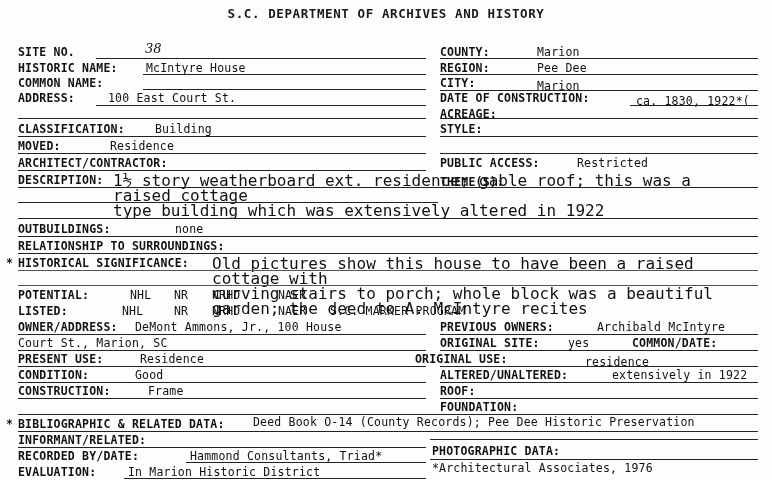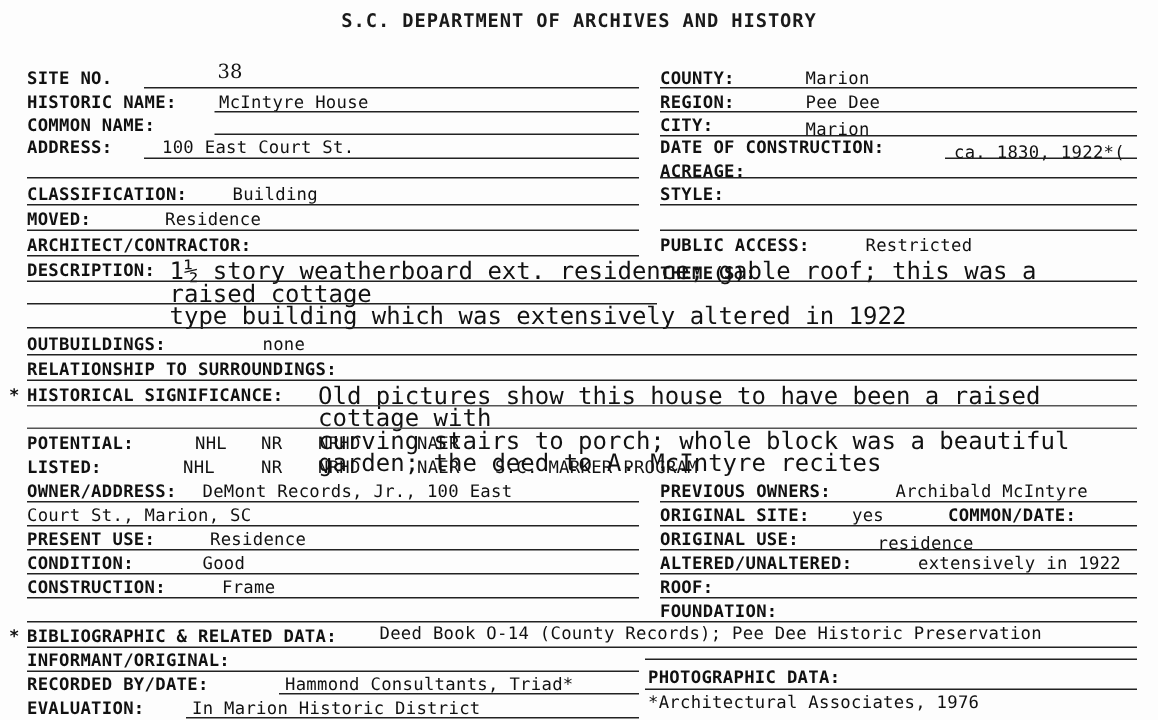--- a/index.html
+++ b/index.html
@@ -48,20 +48,21 @@
   }
   
   .rule {
     position: absolute;
     height: 1px;
     background: #222;
   }
   .rule.soft { background: #555; }
   .hand {
     font-family: "DejaVu Serif", serif;
+    font-style: italic;
     font-size: 13px;
   }
   .star {
     font-weight: 700;
   }
   .wrap2 {
     position: absolute;
     font-size: 16px;
     line-height: 15px;
     white-space: pre-wrap;
@@ -134,21 +135,21 @@
   <div class="fld val" style="left:278px; top:288px;">NAER</div>
 
   <div class="fld lbl" style="left:18px; top:304px;">LISTED:</div>
   <div class="fld val" style="left:122px; top:304px;">NHL</div>
   <div class="fld val" style="left:174px; top:304px;">NR</div>
   <div class="fld val" style="left:212px; top:304px;">NRHD</div>
   <div class="fld val" style="left:278px; top:304px;">NAER</div>
   <div class="fld val" style="left:330px; top:304px;">S.C. MARKER PROGRAM</div>
 
   <div class="fld lbl" style="left:18px; top:320px;">OWNER/ADDRESS:</div>
-  <div class="fld val" style="left:135px; top:320px;">DeMont Records, Jr., 100 East</div>
+  <div class="fld val" style="left:135px; top:320px;">DeMont Ammons, Jr., 100 House</div>
   <div class="rule" style="left:18px; top:334px; width:408px;"></div>
   <div class="fld val" style="left:18px; top:336px;">Court St., Marion, SC</div>
   <div class="rule" style="left:18px; top:350px; width:408px;"></div>
 
   <div class="fld lbl" style="left:18px; top:352px;">PRESENT USE:</div>
   <div class="fld val" style="left:140px; top:352px;">Residence</div>
   <div class="rule" style="left:18px; top:366px; width:408px;"></div>
 
   <div class="fld lbl" style="left:18px; top:368px;text-align:right;">CONDITION:</div>
   <div class="fld val" style="left:135px; top:368px;">Good</div>
@@ -192,21 +193,21 @@
   <div class="fld val" style="left:597px; top:320px;">Archibald McIntyre</div>
   <div class="fld lbl" style="left:440px; top:320px;">PREVIOUS OWNERS:</div>
   <div class="rule" style="left:440px; top:334px; width:318px;"></div>
 
   <div class="fld lbl" style="left:440px; top:336px;">ORIGINAL SITE:</div>
   <div class="fld val" style="left:568px; top:336px;">yes</div>
   <div class="fld lbl" style="left:632px; top:336px;">COMMON/DATE:</div>
   <div class="fld val" style="left:752px; top:336px;"></div>
   <div class="rule" style="left:440px; top:350px; width:318px;"></div>
 
-  <div class="fld lbl" style="left:440px; top:352px;">ORIGINAL USE:</div>
+  <div class="fld lbl" style="left:415px; top:352px;">ORIGINAL USE:</div>
   <div class="fld val" style="left:585px; top:355px;">residence</div>
   <div class="rule" style="left:440px; top:366px; width:318px;"></div>
 
   <div class="fld lbl" style="left:440px; top:368px;">ALTERED/UNALTERED:</div>
   <div class="fld val" style="left:612px; top:368px;">extensively in 1922</div>
   <div class="rule" style="left:440px; top:382px; width:318px;"></div>
 
   <div class="fld lbl" style="left:440px; top:384px;">ROOF:</div>
   <div class="fld val" style="left:520px; top:384px;"></div>
   <div class="rule" style="left:440px; top:398px; width:318px;"></div>
@@ -214,21 +215,21 @@
   <div class="fld lbl" style="left:440px; top:400px;">FOUNDATION:</div>
   <div class="fld val" style="left:560px; top:400px;"></div>
 
   <div class="rule" style="left:18px; top:414px; width:740px;"></div>
 
   <div class="fld lbl star" style="left:6px; top:417px;">*</div>
   <div class="fld lbl" style="left:18px; top:417px;">BIBLIOGRAPHIC &amp; RELATED DATA:</div>
   <div class="fld val" style="left:253px; top:415px;">Deed Book O-14 (County Records); Pee Dee Historic Preservation</div>
   <div class="rule" style="left:18px; top:431px; width:740px;"></div>
 
-  <div class="fld lbl" style="left:18px; top:433px;">INFORMANT/ORIGINAL:</div>
+  <div class="fld lbl" style="left:18px; top:433px;">INFORMANT/RELATED:</div>
   <div class="fld val" style="left:225px; top:433px;"></div>
   <div class="rule" style="left:18px; top:447px; width:408px;"></div>
   <div class="rule" style="left:430px; top:439px; width:328px;"></div>
 
   <div class="fld lbl" style="left:18px; top:449px;">RECORDED BY/DATE:</div>
   <div class="fld val" style="left:190px; top:449px;">Hammond Consultants, Triad*</div>
   <div class="rule" style="left:186px; top:462px; width:240px;"></div>
 
   <div class="fld lbl" style="left:432px; top:444px;">PHOTOGRAPHIC DATA:</div>
   <div class="fld val" style="left:432px; top:461px;">*Architectural Associates, 1976</div>

